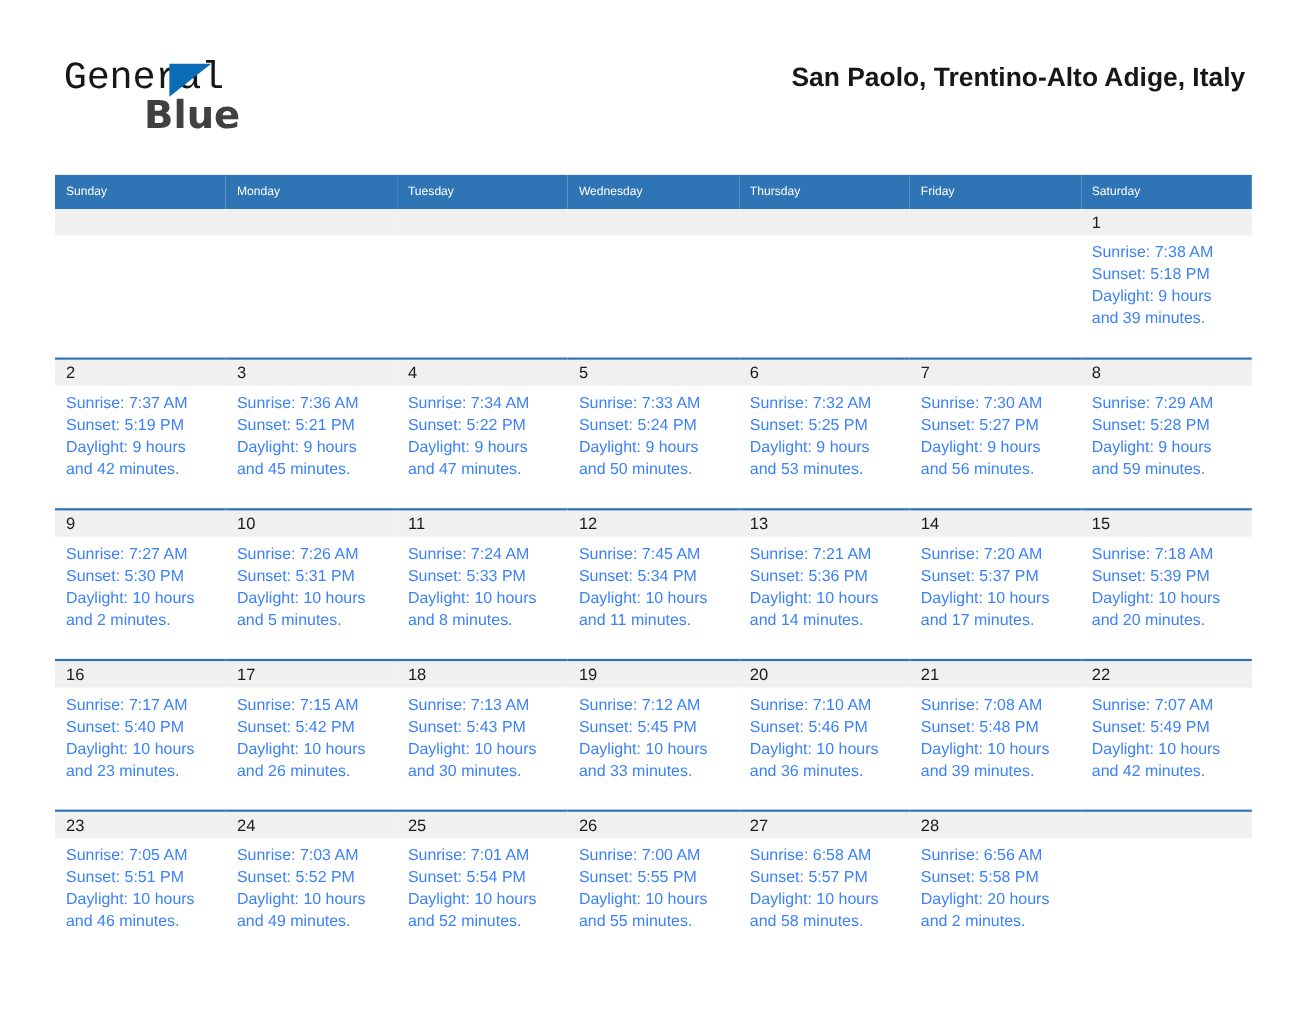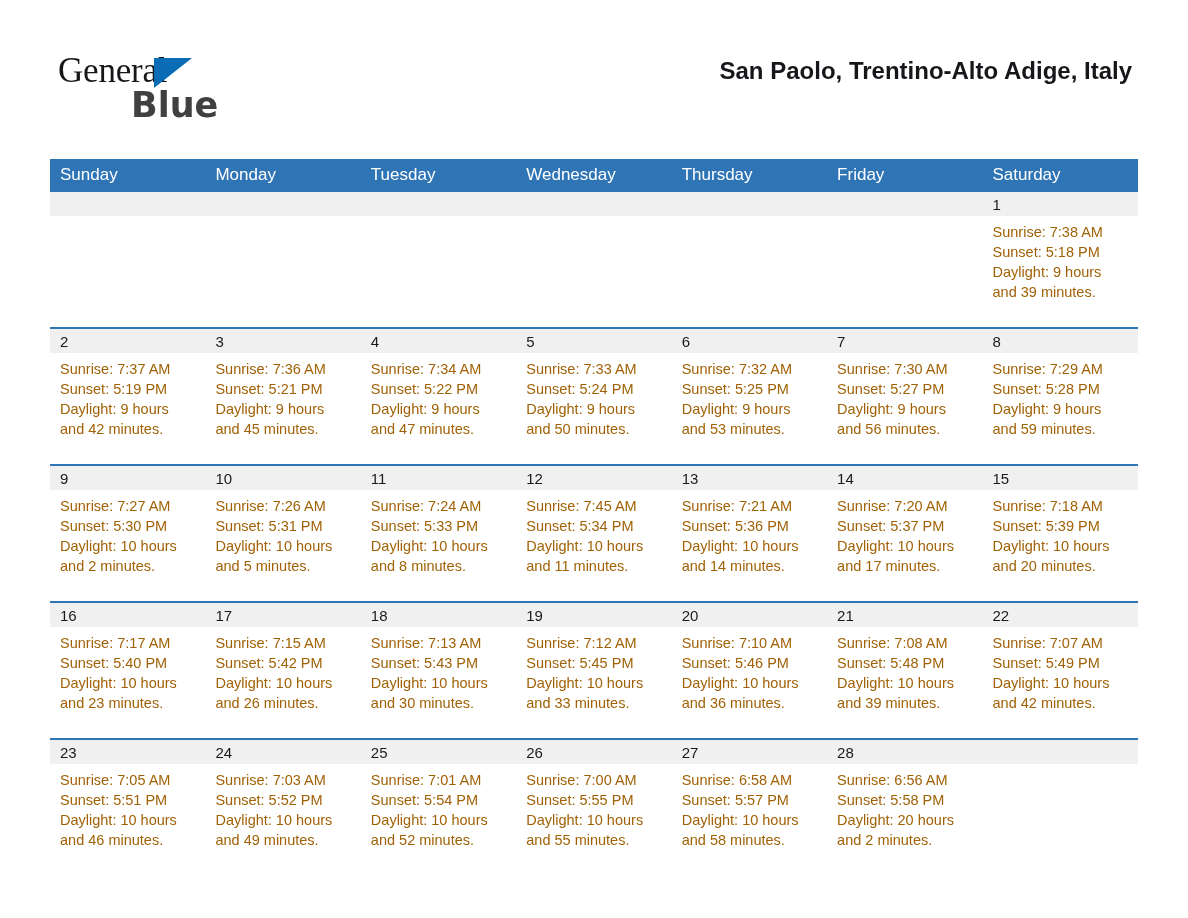--- a/index.html
+++ b/index.html
@@ -35,21 +35,21 @@
     height: 80px;
   }
   .logo-general {
     position: absolute;
     left: 0;
     top: 0;
     font-size: 35px;
     line-height: 38px;
     color: #16171a;
     letter-spacing: -0.2px;
-    font-family: Liberation Serif, serif;
+    font-family: Liberation Mono, monospace;
     font-weight: 400;
   }
   .logo-tri {
     position: absolute;
     left: 96px;
     top: 6px;
     width: 0;
     height: 0;
     border-top: 0 solid transparent;
     border-left: 38px solid #0a6cb4;
@@ -96,21 +96,21 @@
     width: 1088px;
   }
   table.cal {
     width: 1088px;
     border-collapse: collapse;
     table-layout: fixed;
   }
   table.cal th {
     background: #2f75b5;
     color: #ffffff;
-    font-size: 17px;
+    font-size: 11px;
     font-weight: 400;
     text-align: left;
     padding: 6px 0 7px 10px;
     height: 18px;
     border: none;
   }
   tr.week-row td {
     vertical-align: top;
     padding: 0;
     border: none;
@@ -129,21 +129,21 @@
     padding: 2px 0 0 10px;
     box-sizing: border-box;
     font-size: 15px;
     line-height: 21px;
     color: #1a1a1a;
   }
   .cell-body {
     padding: 6px 6px 0 10px;
     font-size: 14.5px;
     line-height: 20px;
-    color: #a16207;
+    color: #3b82f6;
   }
   .cell-body div {
     white-space: nowrap;
   }
 </style>
 </head>
 <body>
 
 <div class="page">
 

